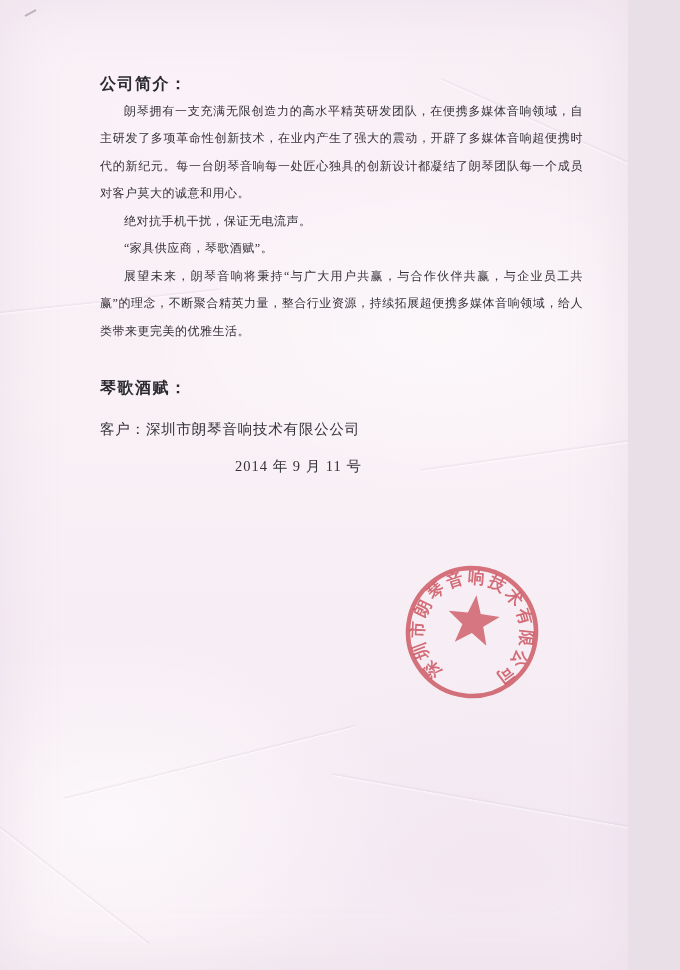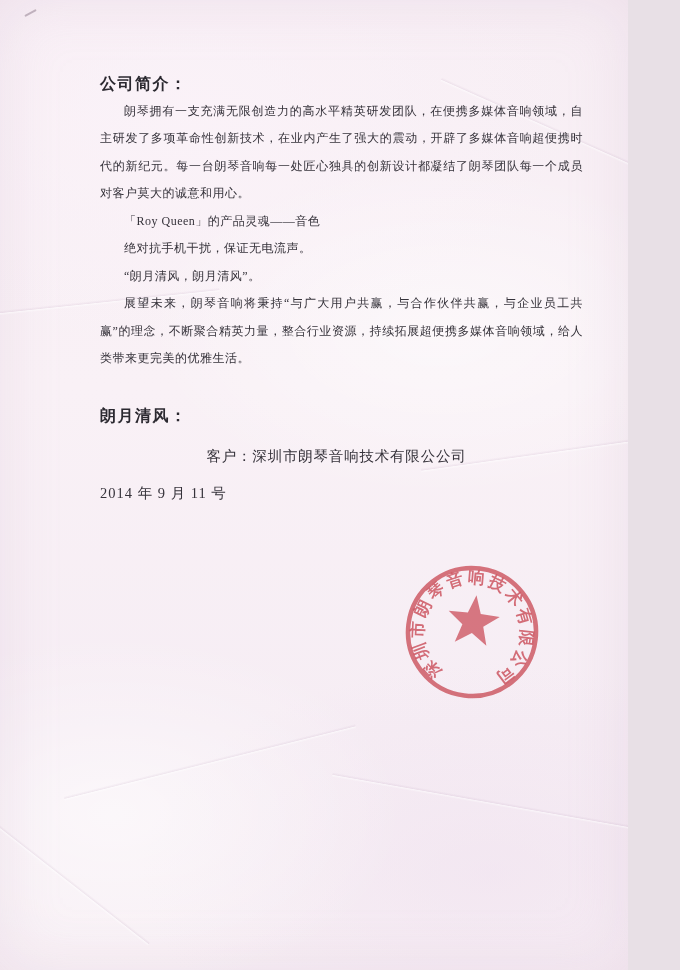--- a/index.html
+++ b/index.html
@@ -36,25 +36,25 @@
     font-weight:bold;font-size:16px;line-height:27.5px;letter-spacing:1.5px;color:#2b2930;
   }
   p.body{
     margin:0;font-size:12px;line-height:27.5px;letter-spacing:.5px;
     text-align:justify;text-indent:2em;color:#35323a;
   }
   .sec2{margin-top:29px;}
   .sig-block{margin-top:14px;}
   .sig-line{
     font-size:14.5px;line-height:27px;letter-spacing:.8px;
-    text-align:center;padding-right:10px;margin-bottom:6px;color:#35323a;
+    text-align:left;padding-right:10px;margin-bottom:6px;color:#35323a;
   }
   .date-line{
     font-size:14.5px;line-height:27px;letter-spacing:1px;
-    text-align:left;padding-right:86px;margin-top:10px;color:#35323a;
+    text-align:center;padding-right:86px;margin-top:10px;color:#35323a;
   }
   .stamp{
     position:absolute;left:390px;top:550px;width:164px;height:164px;
     transform:rotate(7deg);
     mix-blend-mode:multiply;opacity:.88;
     pointer-events:none;
   }
   .stamp svg{display:block;}
 </style>
 </head>
@@ -68,28 +68,27 @@
   <div class="crease crease-line" style="left:330px;top:800px;width:320px;transform:rotate(10deg);"></div>
   <div class="crease crease-line" style="left:-30px;top:880px;width:200px;transform:rotate(38deg);"></div>
   <div class="crease crease-line" style="left:420px;top:450px;width:260px;transform:rotate(-8deg);"></div>
   <div class="fold-mark"></div>
 
   <div class="content">
 
     <section>
       <h2 class="sec">公司简介：</h2>
       <p class="body">朗琴拥有一支充满无限创造力的高水平精英研发团队，在便携多媒体音响领域，自主研发了多项革命性创新技术，在业内产生了强大的震动，开辟了多媒体音响超便携时代的新纪元。每一台朗琴音响每一处匠心独具的创新设计都凝结了朗琴团队每一个成员对客户莫大的诚意和用心。</p>
-      <p class="body">「Roy Queen」的产品灵魂——音色</p>
       <p class="body">绝对抗手机干扰，保证无电流声。</p>
-      <p class="body">“朗月清风，朗月清风”。</p>
+      <p class="body">“家具供应商，琴歌酒赋”。</p>
       <p class="body">展望未来，朗琴音响将秉持“与广大用户共赢，与合作伙伴共赢，与企业员工共赢”的理念，不断聚合精英力量，整合行业资源，持续拓展超便携多媒体音响领域，给人类带来更完美的优雅生活。</p>
     </section>
 
     <section class="sec2">
-      <h2 class="sec">朗月清风：</h2>
+      <h2 class="sec">琴歌酒赋：</h2>
     </section>
 
     <div class="sig-block">
       <div class="sig-line">客户：深圳市朗琴音响技术有限公公司</div>
       <div class="date-line">2014 年 9 月 11 号</div>
     </div>
 
   </div>
 
   <div class="stamp">

